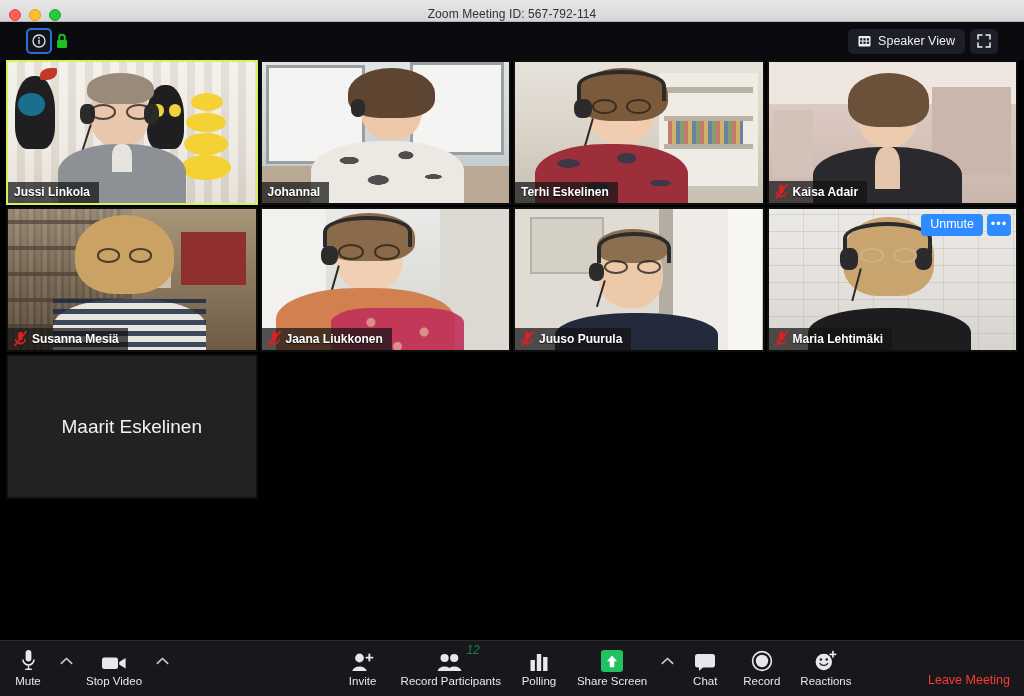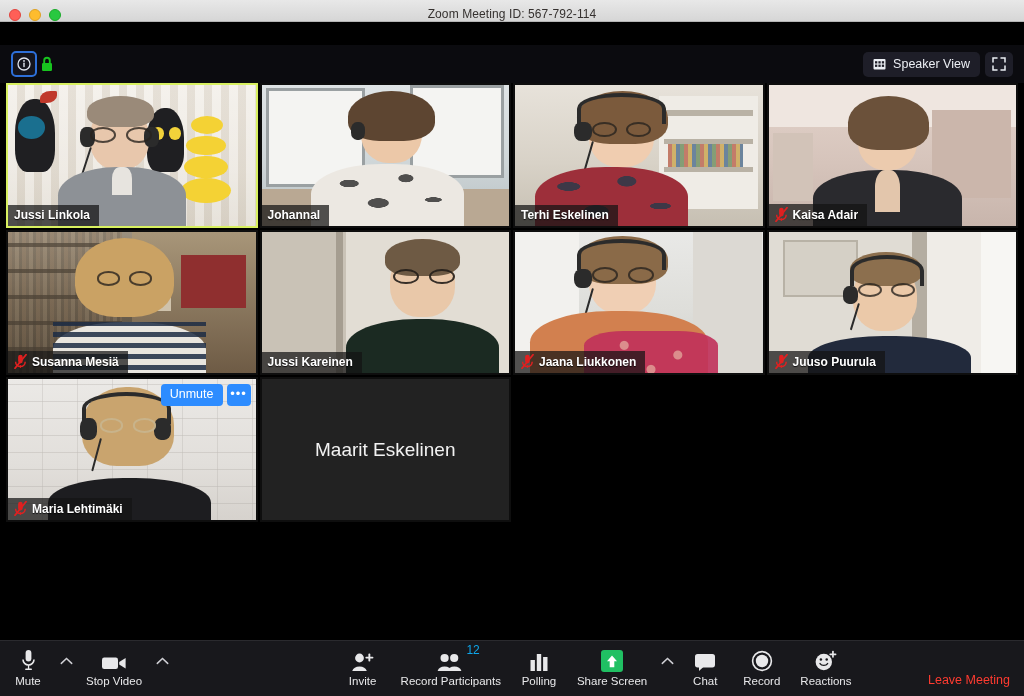--- a/index.html
+++ b/index.html
@@ -28,21 +28,21 @@
   .title-text{
     position:absolute; left:0; right:0; text-align:center;
     font-size:12px; color:#35312f; letter-spacing:.1px;
     pointer-events:none;
   }
 
   
   .topbar{
     height:38px; flex:0 0 38px; background:#0b0b0f;
     display:flex; align-items:center; justify-content:space-between;
-    padding:0 11px; position:relative;margin-top:23px;
+    padding:0 26px; position:relative;
   }
   .topbar-left{ display:flex; align-items:center; gap:3px; }
   .info-btn{
     width:26px; height:26px; border:2px solid #2d6fd8; border-radius:5px;
     background:#14141c; display:flex; align-items:center; justify-content:center;
     cursor:pointer;
   }
   .info-btn svg{ display:block; }
   .lock-ico{ display:flex; align-items:center; }
 
@@ -168,22 +168,22 @@
     min-width:56px; height:100%; padding:6px 10px 7px; cursor:pointer;
     color:#e8e8ea;
   }
   .tb-ico{ height:24px; display:flex; align-items:flex-end; justify-content:center; margin-bottom:4px; position:relative; }
   .tb-label{ font-size:11.5px; color:#e8e8ea; white-space:nowrap; line-height:1; }
   .caret{
     width:20px; height:100%; display:flex; align-items:center; justify-content:center;
     cursor:pointer; padding-bottom:16px;
   }
   .badge-count{
-    position:absolute; top:-4px; right:-15px; color:#0ea5e9;
-    font-size:12px; line-height:1;
+    position:absolute; top:-4px; right:-15px; color:#15803d;
+    font-size:12px; line-height:1;font-style:italic;
   }
   .share-box{
     width:22px; height:22px; background:#20c063; border-radius:3px;
     display:flex; align-items:center; justify-content:center;
   }
   .leave{
     position:absolute; right:14px; bottom:9px;
     color:#ff3b30; font-size:12.5px; cursor:pointer; font-weight:normal;
   }
   .tb-spacer{ flex:1 1 auto; }
@@ -373,39 +373,20 @@
   <path d="M1.6 7.8 a4.8 4.8 0 0 0 9.6 0" fill="none" stroke="#e02020" stroke-width="1.5"></path>
   <rect x="5.8" y="11.2" width="1.2" height="2.6" fill="#e02020"></rect>
   <line x1="1" y1="14.2" x2="12" y2="0.8" stroke="#e02020" stroke-width="1.8" stroke-linecap="round"></line>
 </svg>
             </span>
             <span>Susanna Mesiä</span>
           </div>
         </div>
         <div class="tile">
           <div class="vid">
-            <div class="scene sc-kareinen">
-      <div class="rect" style="left:0;top:0;width:34%;height:100%;background:#c9c2b6;"></div>
-      <div class="rect" style="left:34%;top:0;width:66%;height:100%;background:#e2ddd4;"></div>
-      <div class="rect" style="left:30%;top:0;width:3%;height:100%;background:#a59d90;"></div>
-      <div class="head" style="left:52%;top:12%;width:26%;height:48%;background:#e9c8a9;"></div>
-      <div class="hair" style="left:50%;top:5%;width:30%;height:26%;background:#6e5a44;"></div>
-      <div class="glasses" style="left:53%;top:26%;width:25%;height:11%;">
-        <i style="left:0;top:0;width:42%;height:100%;border-color:rgba(35,30,25,.9)"></i>
-        <i style="right:0;top:0;width:42%;height:100%;border-color:rgba(35,30,25,.9)"></i>
-      </div>
-      <div class="torso" style="left:34%;top:62%;width:62%;height:44%;background:#1b2a22;"></div>
-    </div>
-          </div>
-          <div class="namebadge">
-            <span>Jussi Kareinen</span>
-          </div>
-        </div>
-        <div class="tile">
-          <div class="vid">
             <div class="scene sc-jaana">
       <div class="rect" style="left:0;top:0;width:26%;height:100%;background:#f2f1ee;"></div>
       <div class="rect" style="left:72%;top:0;width:28%;height:100%;background:#dcd9d3;"></div>
       <div class="head" style="left:30%;top:10%;width:27%;height:48%;background:#f0cfb4;"></div>
       <div class="hair" style="left:25%;top:3%;width:37%;height:34%;background:#8a6a48;"></div>
       <div class="earcup" style="left:24%;top:26%;width:7%;height:14%;"></div>
       <div class="headset" style="left:25%;top:5%;width:36%;height:22%;"></div>
       <div class="glasses" style="left:31%;top:25%;width:25%;height:11%;">
         <i style="left:0;top:0;width:42%;height:100%;"></i>
         <i style="right:0;top:0;width:42%;height:100%;"></i>

